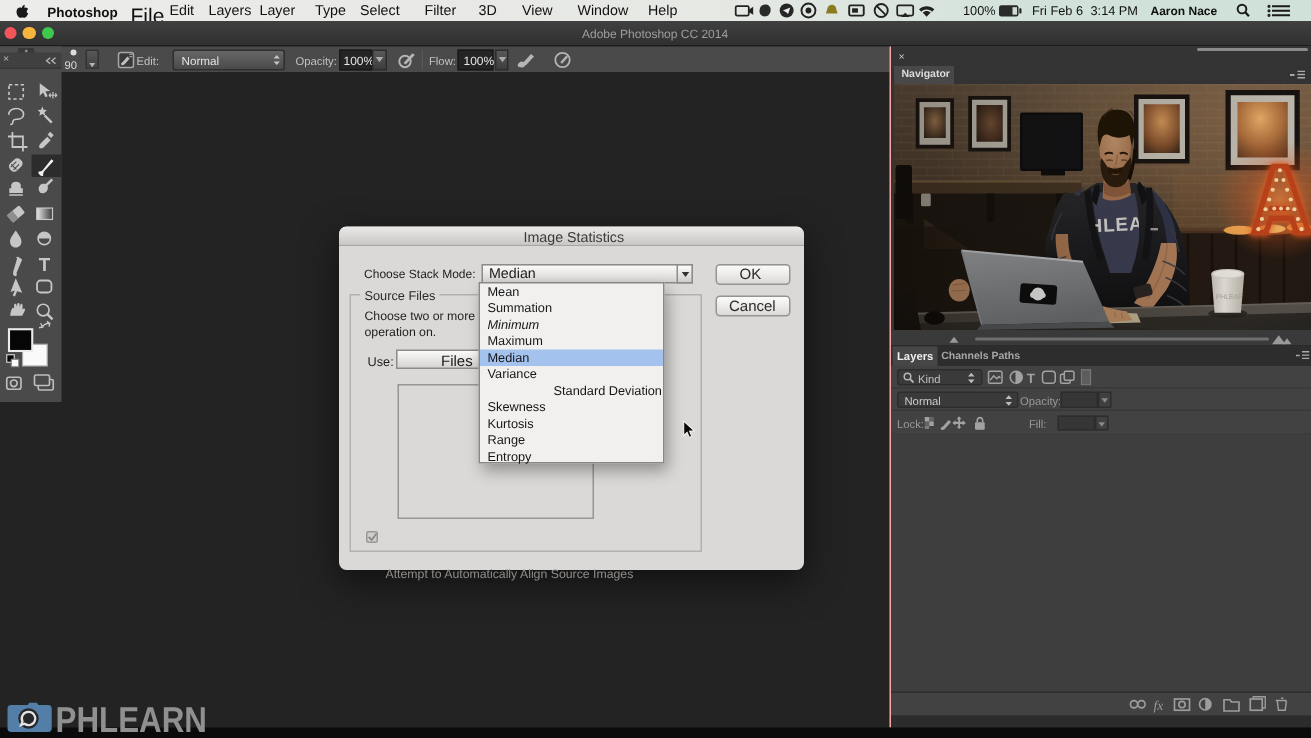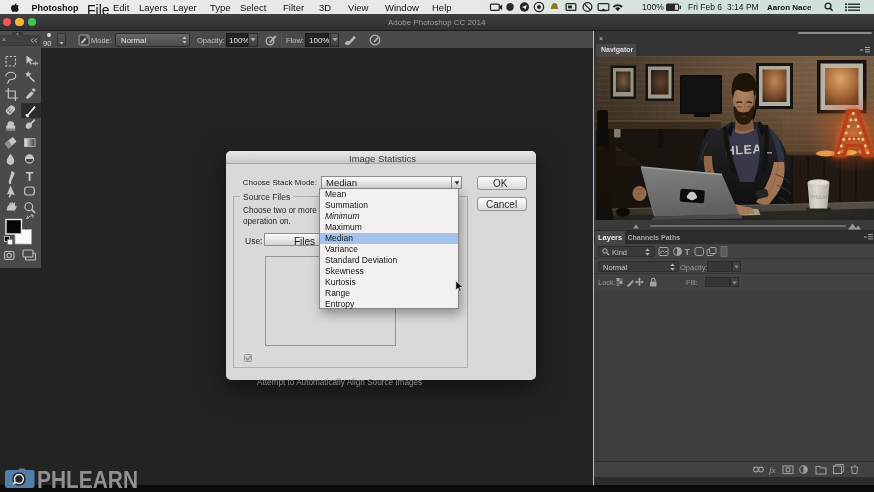--- a/index.html
+++ b/index.html
@@ -96,21 +96,21 @@
   <svg class="abs" style="left:59px;top:11px" width="5" height="3" viewBox="0 0 5 3">
       <path d="M0.5 0h4L2.5 2.8z" fill="#b5b5b5"></path>
     </svg>
 
   <svg class="abs" style="left:78px;top:2.5px" width="12" height="12" viewBox="0 0 12 12">
     <rect x="1" y="1" width="10" height="10" rx="1.5" fill="#3a3a3a" stroke="#a8a8a8" stroke-width="1"></rect>
     <path d="M3.2 8l3.8-4.3 1.4 1.4-3.8 4.3z" fill="#c2c2c2"></path>
       <circle cx="3.6" cy="8.6" r="0.9" fill="#c2c2c2"></circle>
     <path d="M8.2 2.2h2M8.2 3.8h2" stroke="#c2c2c2" stroke-width="0.6"></path>
   </svg>
-  <span class="tx" style="left:91px;top:5px;font-size:7.5px;color:#c2c2c2;">Mode:</span>
+  <span class="tx" style="left:91px;top:5px;font-size:7.5px;color:#c2c2c2;">Edit:</span>
 
   <span class="abs" style="left:115px;top:2px;width:75px;height:13.5px;background:linear-gradient(#666666,#4a4a4a);border:1px solid #2e2e2e;border-radius:2px;"></span>
   <span class="tx" style="left:121px;top:4.5px;font-size:7.8px;color:#e2e2e2;">Normal</span>
   <svg class="abs" style="left:182px;top:5px" width="5" height="8" viewBox="0 0 5 8">
       <path d="M0.4 3L2.5 0.6 4.6 3z M0.4 5L2.5 7.4 4.6 5z" fill="#c5c5c5"></path>
     </svg>
   <span class="tx" style="left:197px;top:5px;font-size:7.5px;color:#c2c2c2;">Opacity:</span>
 
   <span class="abs" style="left:226px;top:2px;width:22px;height:13.5px;background:#242424;border:1px solid #191919;"></span>
   <span class="tx" style="left:229px;top:4.5px;font-size:8px;color:#e6e6e6;">100%</span>
@@ -615,28 +615,28 @@
 
   <div class="abs" style="left:39px;top:105px;width:131px;height:90px;border:1px solid #98969454;border:1px solid #989694;"></div>
 
   <div class="abs" style="left:18px;top:202.5px;width:8px;height:8px;background:#cfcdcb;border:1px solid #9a9896;border-radius:1.5px;"></div>
   <svg class="abs" style="left:19px;top:203.5px" width="7" height="6" viewBox="0 0 7 6">
       <path d="M0.8 3l2 2 3.2-4.3" stroke="#8a8886" stroke-width="1.2" fill="none"></path>
     </svg>
   <span class="tx" style="left:31px;top:202.5px;font-size:8.2px;color:#8f8d8b;margin-top:24px;">Attempt to Automatically Align Source Images</span>
 </div>
 
-<div class="abs" id="droplist" style="left:319px;top:187.5px;width:140px;height:121.5px;background:#f1f0ef;border:1px solid #8a8886;box-shadow:2px 5px 10px rgba(0,0,0,0.35);font-size:8.5px;line-height:9.5px;color:#161616;">
+<div class="abs" id="droplist" style="left:319px;top:187.5px;width:124px;height:121.5px;background:#f1f0ef;border:1px solid #8a8886;box-shadow:2px 5px 10px rgba(0,0,0,0.35);font-size:8.5px;line-height:9.5px;color:#161616;">
   <div style="height:11px;padding:1.5px 0 0 5px;">Mean</div>
   <div style="height:11px;padding:1.5px 0 0 5px;">Summation</div>
   <div style="height:11px;padding:1.5px 0 0 5px;font-style:italic;">Minimum</div>
   <div style="height:11px;padding:1.5px 0 0 5px;">Maximum</div>
   <div style="height:11px;padding:1.5px 0 0 5px;background:#a3c3ee;">Median</div>
   <div style="height:11px;padding:1.5px 0 0 5px;">Variance</div>
-  <div style="height:11px;padding:1.5px 0 0 5px;">Standard Deviation</div>
+  <div style="height:11px;padding:1.5px 0 0 5px;margin-left:44px;">Standard Deviation</div>
   <div style="height:11px;padding:1.5px 0 0 5px;">Skewness</div>
   <div style="height:11px;padding:1.5px 0 0 5px;">Kurtosis</div>
   <div style="height:11px;padding:1.5px 0 0 5px;">Range</div>
   <div style="height:11px;padding:1.5px 0 0 5px;">Entropy</div>
 </div>
 
 <svg class="abs" style="left:455px;top:280px" width="9" height="13" viewBox="0 0 9 13">
   <path d="M0.8 0.8l0 9.4 2.3-2 1.4 3.4 1.7-0.8-1.5-3.3 3.2-0.3z" fill="#0a0a0a" stroke="#f5f5f5" stroke-width="0.7"></path>
 </svg>
 

